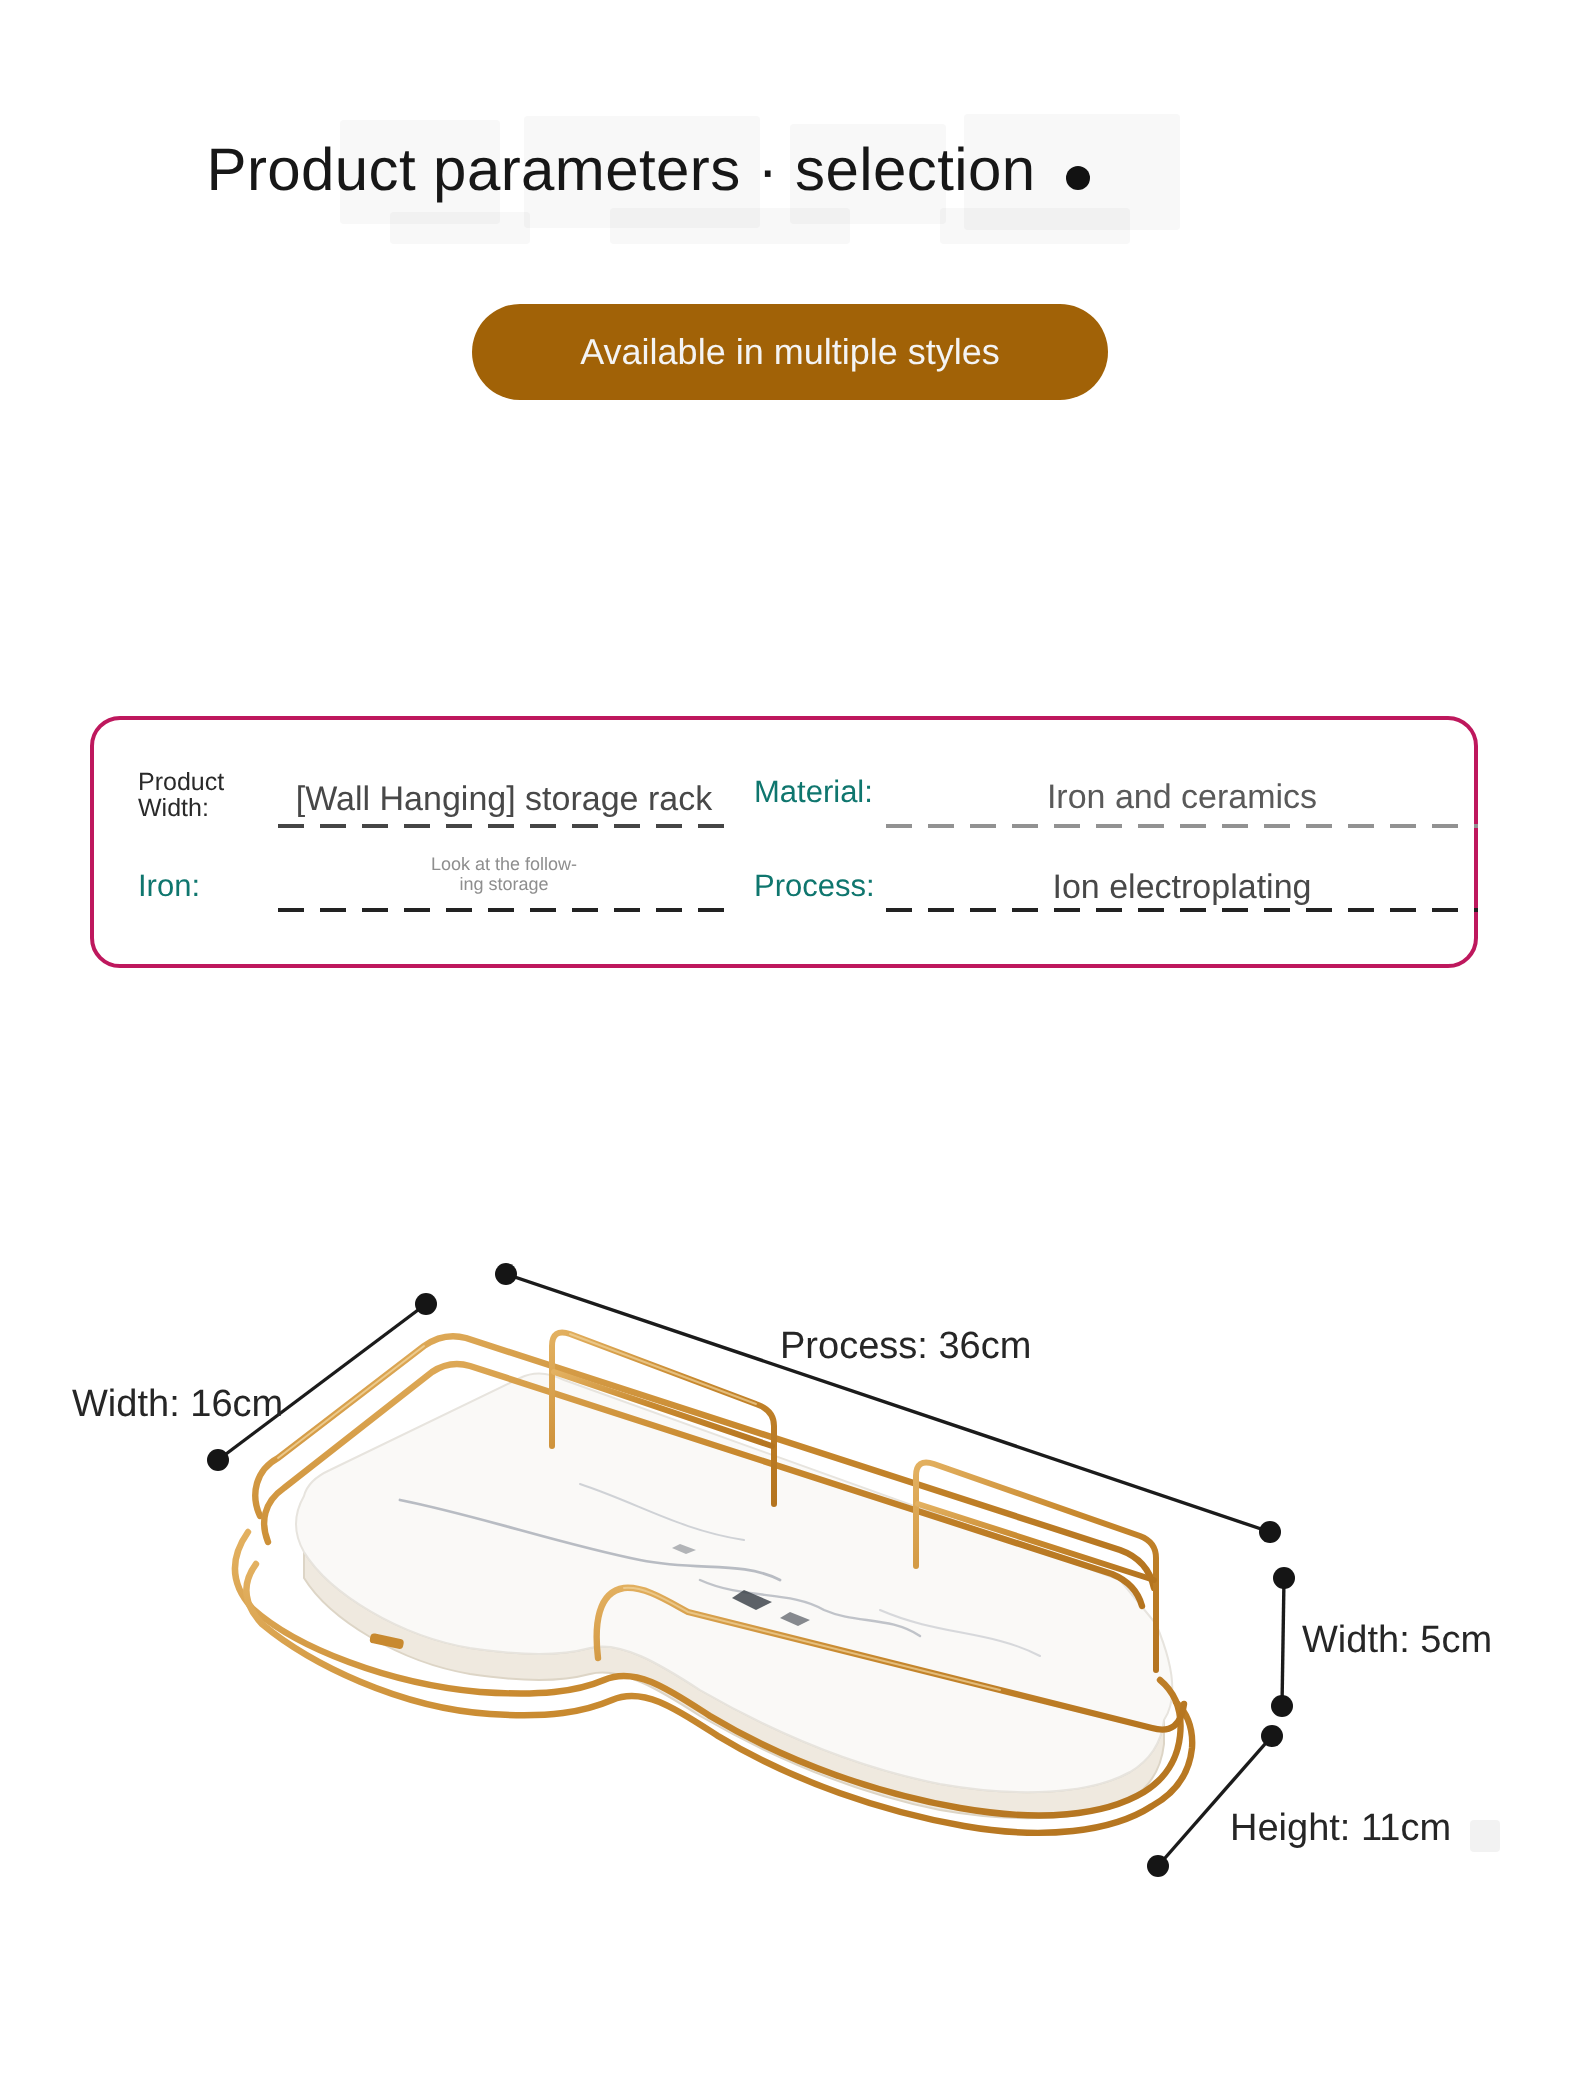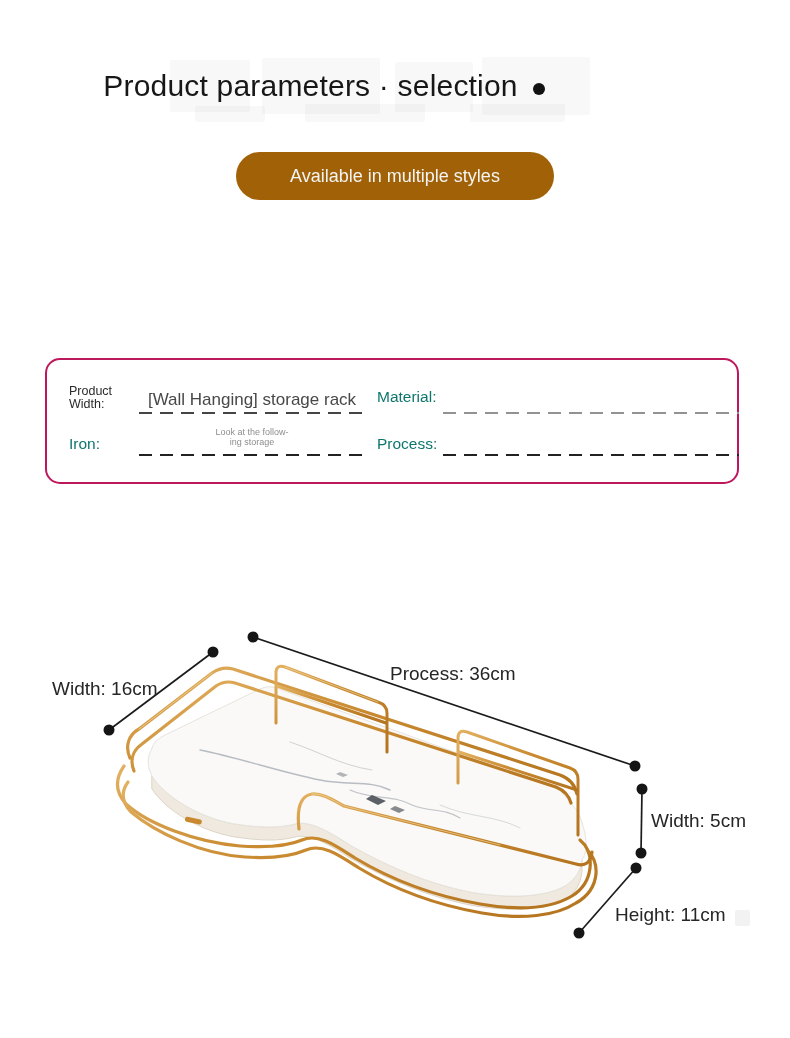--- a/index.html
+++ b/index.html
@@ -35,21 +35,21 @@
   .val{font-size:17px;color:#484848;text-align:center;white-space:nowrap;}
   .val-gray{font-size:9px;line-height:9.5px;color:#8e8e8e;text-align:center;white-space:nowrap;}
   .dash{height:2px;}
   .dash-dark  {background:repeating-linear-gradient(90deg,#454545 0 13px,transparent 13px 21px);}
   .dash-gray  {background:repeating-linear-gradient(90deg,#929292 0 13px,transparent 13px 21px);}
   .dash-darker{background:repeating-linear-gradient(90deg,#222222 0 13px,transparent 13px 21px);}
 
   
   .figure-svg{position:absolute;left:0;top:0;width:790px;height:1038px;}
   .dim-label{position:absolute;font-size:19px;color:#262626;white-space:nowrap;}
-  #dim-width-left {left:36px; top:678px;margin-left:16px;}
+  #dim-width-left {left:36px; top:692px;}
   #dim-length     {left:390px;top:663px;}
   #dim-height     {left:651px;top:810px;}
   #dim-width-right{left:615px;top:904px;}
 </style>
 </head>
 <body>
 
 <div class="artifact" style="left:170px;top:60px;width:80px;height:52px;"></div>
 <div class="artifact" style="left:262px;top:58px;width:118px;height:56px;"></div>
 <div class="artifact" style="left:395px;top:62px;width:78px;height:50px;"></div>
@@ -70,30 +70,32 @@
 
 <div class="spec-box">
   <div style="left:22px;top:25px;position:absolute;">
     <div class="lbl-small" style="position:static;">Product</div>
     <div class="lbl-small" style="position:static;">Width:</div>
   </div>
   <div class="val" style="left:90px;top:30px;width:230px;">[Wall Hanging] storage rack</div>
   <div class="dash dash-dark" style="left:92px;top:52px;width:228px;"></div>
 
   <div class="lbl" style="left:330px;top:28px;">Material:</div>
+  <div class="val" style="left:395px;top:29px;width:298px;color:#5a5a5a;">Iron and ceramics</div>
   <div class="dash dash-gray" style="left:396px;top:52px;width:296px;"></div>
 
   <div class="lbl" style="left:22px;top:75px;">Iron:</div>
   <div style="left:90px;top:68px;width:230px;position:absolute;">
     <div class="val-gray" style="position:static;">Look at the follow-</div>
     <div class="val-gray" style="position:static;">ing storage</div>
   </div>
   <div class="dash dash-darker" style="left:92px;top:94px;width:228px;"></div>
 
   <div class="lbl" style="left:330px;top:75px;">Process:</div>
+  <div class="val" style="left:395px;top:74px;width:298px;">Ion electroplating</div>
   <div class="dash dash-darker" style="left:396px;top:94px;width:296px;"></div>
 </div>
 
 <svg class="figure-svg" viewBox="0 0 790 1038" xmlns="http://www.w3.org/2000/svg">
   <defs>
     <linearGradient id="gold" x1="0" y1="0" x2="1" y2="1">
       <stop offset="0" stop-color="#e3b161"></stop>
       <stop offset="0.45" stop-color="#c8892f"></stop>
       <stop offset="1" stop-color="#b4741f"></stop>
     </linearGradient>

